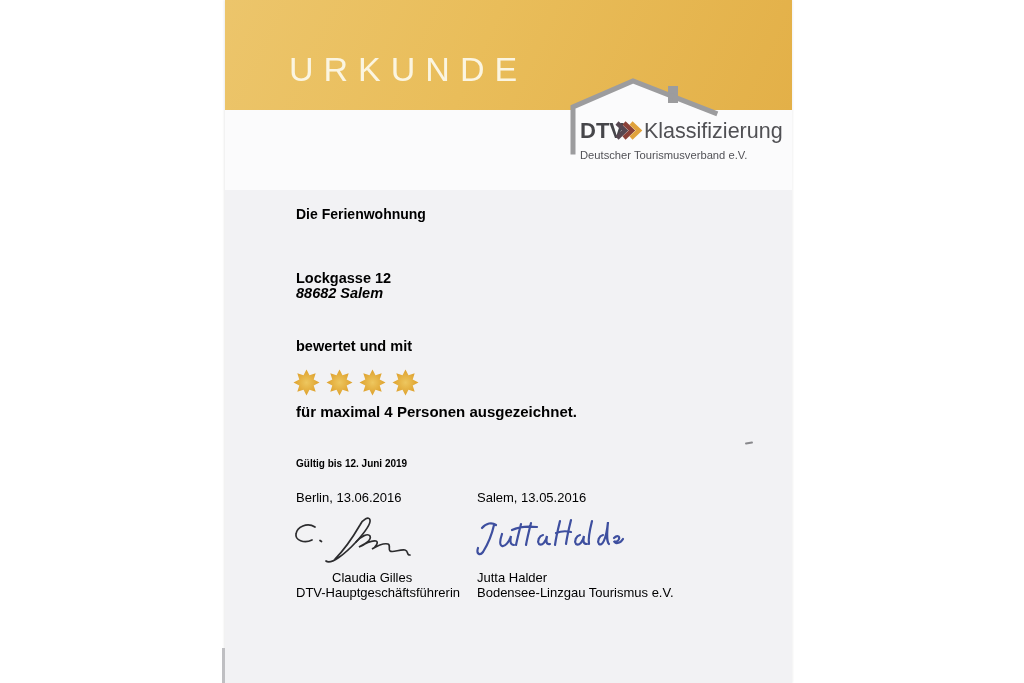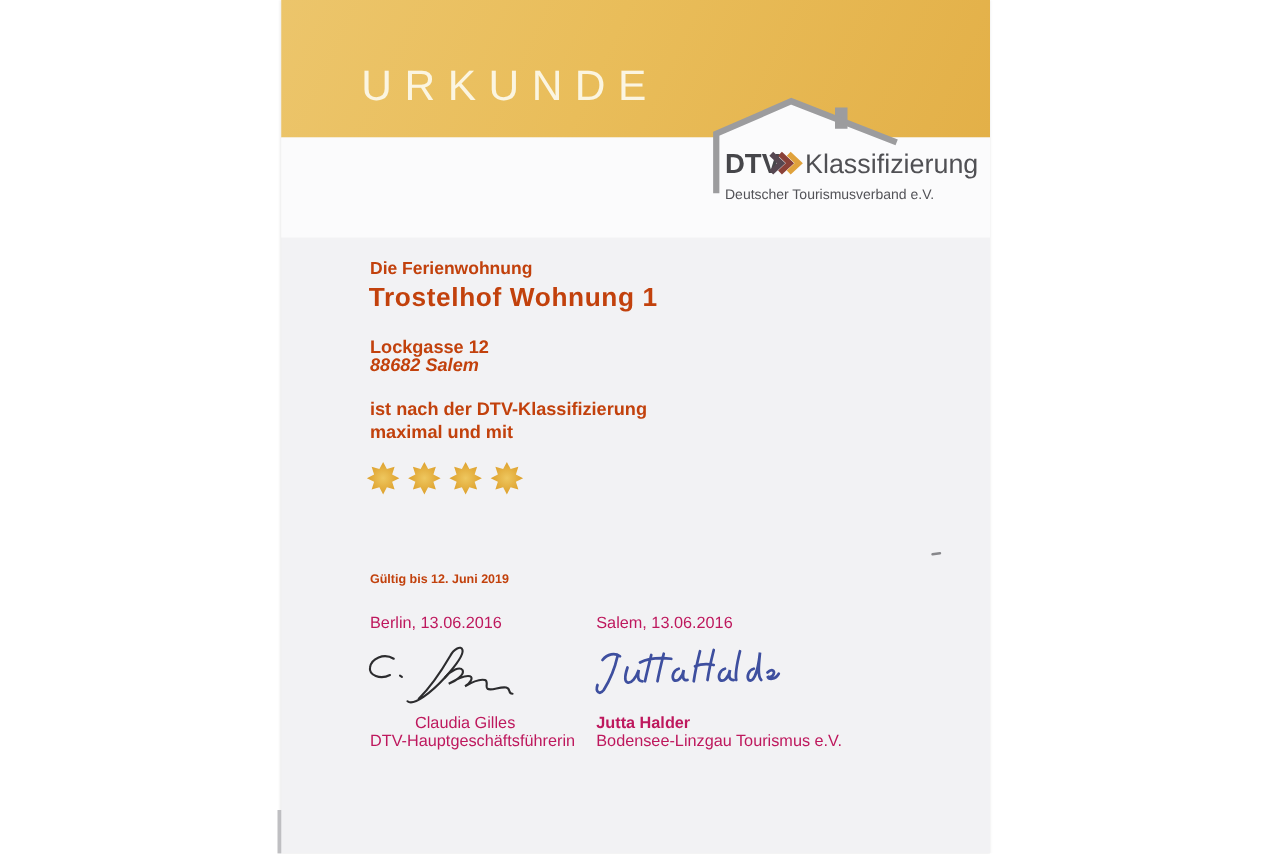--- a/index.html
+++ b/index.html
@@ -19,42 +19,42 @@
   .band-title{
     position:absolute;left:64px;top:50px;
     font-size:34px;font-weight:400;letter-spacing:10px;
     color:#fbf5e1;
   }
   .white-strip{
     position:absolute;left:0;top:110px;width:567px;height:80px;
     background:#fbfbfc;
   }
   .logo-svg{position:absolute;left:335px;top:70px;width:230px;height:100px;}
-  .txt{position:absolute;color:#c2410c;white-space:nowrap;}
+  .txt{position:absolute;color:#000000;white-space:nowrap;}
   .b{font-weight:bold;}
   .intro          {left:71px;top:206px;font-size:14px;}
   .property-name  {left:70px;top:227px;font-size:21px;letter-spacing:0.5px;}
   .addr1          {left:71px;top:270px;font-size:14.5px;}
   .addr2          {left:71px;top:285px;font-size:14.5px;font-style:italic;}
   .class1         {left:71px;top:320px;font-size:14.5px;}
   .class2         {left:71px;top:338px;font-size:14.5px;}
   .stars-row{
     position:absolute;left:68px;top:368px;height:28px;
     display:flex;gap:6px;align-items:center;
   }
   .award-line     {left:71px;top:403px;font-size:15px;}
   .validity       {left:71px;top:458px;font-size:10px;}
-  .small{font-size:13px;font-weight:400;color:#be185d;}
+  .small{font-size:13px;font-weight:400;color:#000000;}
   .date-left      {left:71px;top:490px;}
   .date-right     {left:252px;top:490px;}
   .sig-left-svg   {position:absolute;left:68px;top:507px;width:135px;height:62px;}
   .sig-right-svg  {position:absolute;left:245px;top:514px;width:155px;height:50px;}
   .name-left      {left:71px;top:570px;margin-left:36px;}
   .role-left      {left:71px;top:585px;}
-  .name-right     {left:252px;top:570px;font-weight:bold;}
+  .name-right     {left:252px;top:570px;}
   .role-right     {left:252px;top:585px;text-align:center;}
   .artifact-dash{
     position:absolute;left:520px;top:442px;width:8px;height:2px;
     background:#6d6d71;transform:rotate(-8deg);border-radius:2px;opacity:.8;
   }
   .edge-sliver{
     position:absolute;left:-3px;top:648px;width:3px;height:35px;
     background:#bfbfc2;
   }
 </style>
@@ -80,25 +80,23 @@
 
       <text x="20" y="68" font-size="22" font-weight="bold" font-family="Liberation Sans, sans-serif" fill="#46464a">DTV</text>
       <polyline points="57,53 65,60.5 57,68" fill="none" stroke-width="4.5" stroke="#564751"></polyline>
       <polyline points="64,53 72,60.5 64,68" fill="none" stroke-width="4.5" stroke="#8a4038"></polyline>
       <polyline points="71,53 79,60.5 71,68" fill="none" stroke-width="4.5" stroke="#e0a23c"></polyline>
       <text x="84" y="68" font-size="21.5" font-weight="400" font-family="Liberation Sans, sans-serif" fill="#505054">Klassifizierung</text>
       <text x="20" y="89" font-size="11.2" font-weight="400" font-family="Liberation Sans, sans-serif" fill="#525257">Deutscher Tourismusverband e.V.</text>
     </svg>
 
     <div class="txt b intro">Die Ferienwohnung</div>
-    <div class="txt b property-name">Trostelhof Wohnung 1</div>
     <div class="txt b addr1">Lockgasse 12</div>
     <div class="txt b addr2">88682 Salem</div>
-    <div class="txt b class1">ist nach der DTV-Klassifizierung</div>
-    <div class="txt b class2">maximal und mit</div>
+    <div class="txt b class2">bewertet und mit</div>
 
     <div class="stars-row">
         <svg width="27" height="27" viewBox="0 0 27 27">
           <defs>
             <radialGradient id="starGrad0">
               <stop offset="0%" stop-color="#eec75f"></stop>
               <stop offset="85%" stop-color="#e0a634"></stop>
             </radialGradient>
           </defs>
           <polygon points="13.5,0.5 16.49,6.29 22.69,4.31 20.71,10.51 26.5,13.5 20.71,16.49 22.69,22.69 16.49,20.71 13.5,26.5 10.51,20.71 4.31,22.69 6.29,16.49 0.5,13.5 6.29,10.51 4.31,4.31 10.51,6.29" fill="url(#starGrad0)"></polygon>
@@ -125,24 +123,25 @@
           <defs>
             <radialGradient id="starGrad3">
               <stop offset="0%" stop-color="#eec75f"></stop>
               <stop offset="85%" stop-color="#e0a634"></stop>
             </radialGradient>
           </defs>
           <polygon points="13.5,0.5 16.49,6.29 22.69,4.31 20.71,10.51 26.5,13.5 20.71,16.49 22.69,22.69 16.49,20.71 13.5,26.5 10.51,20.71 4.31,22.69 6.29,16.49 0.5,13.5 6.29,10.51 4.31,4.31 10.51,6.29" fill="url(#starGrad3)"></polygon>
         </svg>
       </div>
 
+    <div class="txt b award-line">für maximal 4 Personen ausgezeichnet.</div>
     <div class="txt b validity">Gültig bis 12. Juni 2019</div>
 
     <div class="txt small date-left">Berlin, 13.06.2016</div>
-    <div class="txt small date-right">Salem, 13.06.2016</div>
+    <div class="txt small date-right">Salem, 13.05.2016</div>
 
     <svg class="sig-left-svg" viewBox="0 0 135 62">
       <g fill="none" stroke-width="1.7" stroke-linecap="round" stroke="#2c2c2e">
         <path d="M 22,20 C 14,15 4,20 3,27 C 2,33 11,37 19,33"></path>
         <path d="M 27,33.5 L 28.5,34.5"></path>
         <path d="M 33,54 C 38,58 52,47 63,35 C 72,25 78,17 77,13 C 76,9 70,12 67,18 C 60,30 50,44 42,52"></path>
         <path d="M 63,35 C 68,29 75,26 77,29 C 79,33 71,38 66,40 C 71,37 79,33 83,34 C 86,35 83,40 79,42 C 84,39 91,36 95,37 C 98,38 95,43 97,44 C 100,46 107,42 112,43 C 116,44 113,48 117,48"></path>
       </g>
     </svg>
 

